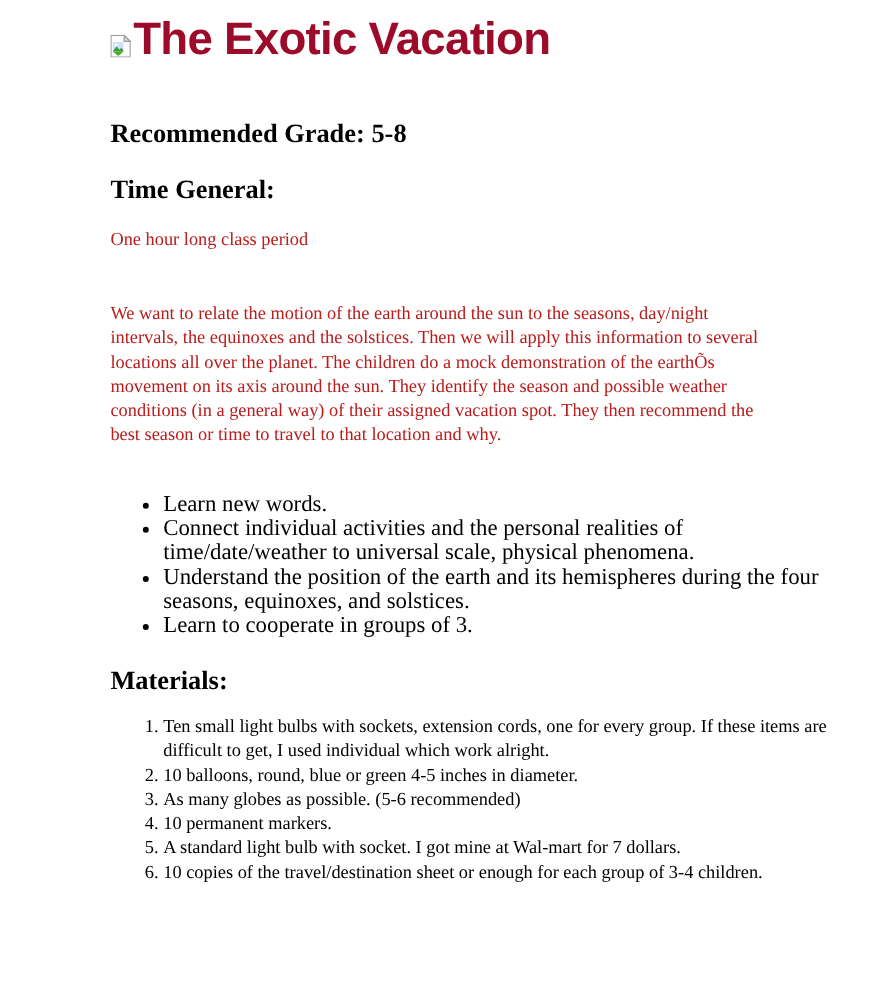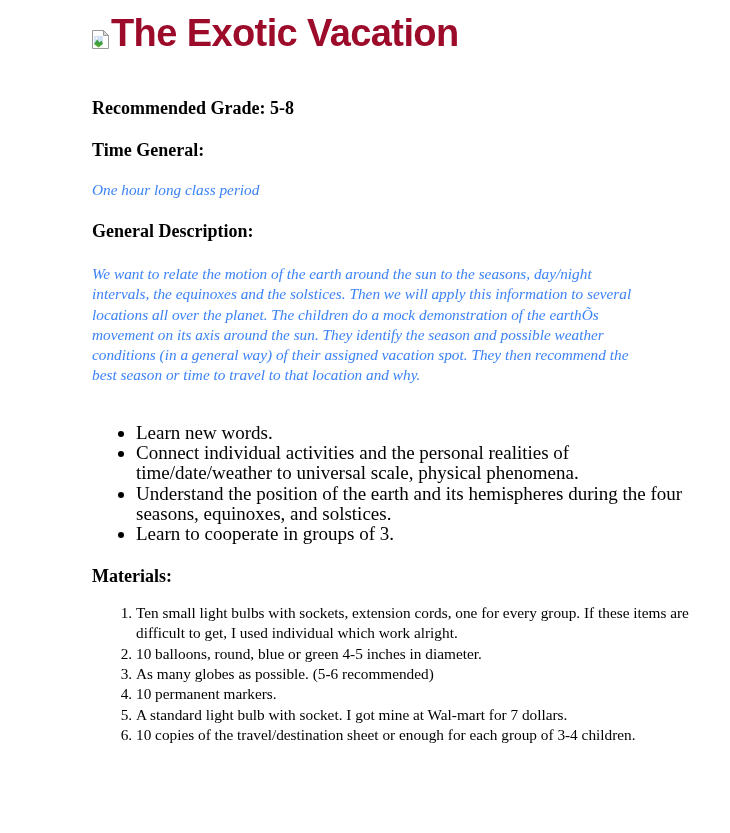--- a/index.html
+++ b/index.html
@@ -46,37 +46,36 @@
     color: #9d0b2b;
     letter-spacing: -0.6px;
     margin: 0;
     padding: 0;
     line-height: 1.05;
   }
 
   
   h2.section-heading {
     font-family: "Liberation Serif", "DejaVu Serif", serif;
-    font-size: 18px;
+    font-size: 22px;
     font-weight: bold;
     margin: 0;
     padding: 0;
     line-height: 1.2;
     color: #000;
   }
 
   
   p.body-text {
     font-size: 15.3px;
     line-height: 20.3px;
     margin: 0;
     padding: 0;
     width: 552px;
-    color: #3b82f6;
-    font-style: italic;
+    color: #b91c1c;
   }
 
   
   .sp-title-to-first { height: 44px; }
   .sp-block { height: 21px; }
   .sp-block-sm { height: 18px; }
   .sp-list { height: 16px; }
 
   
   ul.goals-list {
@@ -130,21 +129,20 @@
   <div class="sp-block"></div>
 
   <h2 class="section-heading">Time General:</h2>
 
   <div class="sp-block-sm"></div>
 
   <p class="body-text">One hour long class period</p>
 
   <div class="sp-block"></div>
 
-  <h2 class="section-heading">General Description:</h2>
 
   <div class="sp-block"></div>
 
   <p class="body-text">We want to relate the motion of the earth around the sun to the seasons, day/night intervals, the equinoxes and the solstices. Then we will apply this information to several locations all over the planet. The children do a mock demonstration of the earthÕs movement on its axis around the sun. They identify the season and possible weather conditions (in a general way) of their assigned vacation spot. They then recommend the best season or time to travel to that location and why.</p>
 
   <div class="sp-block"></div>
 
 
   <div class="sp-list"></div>
 

